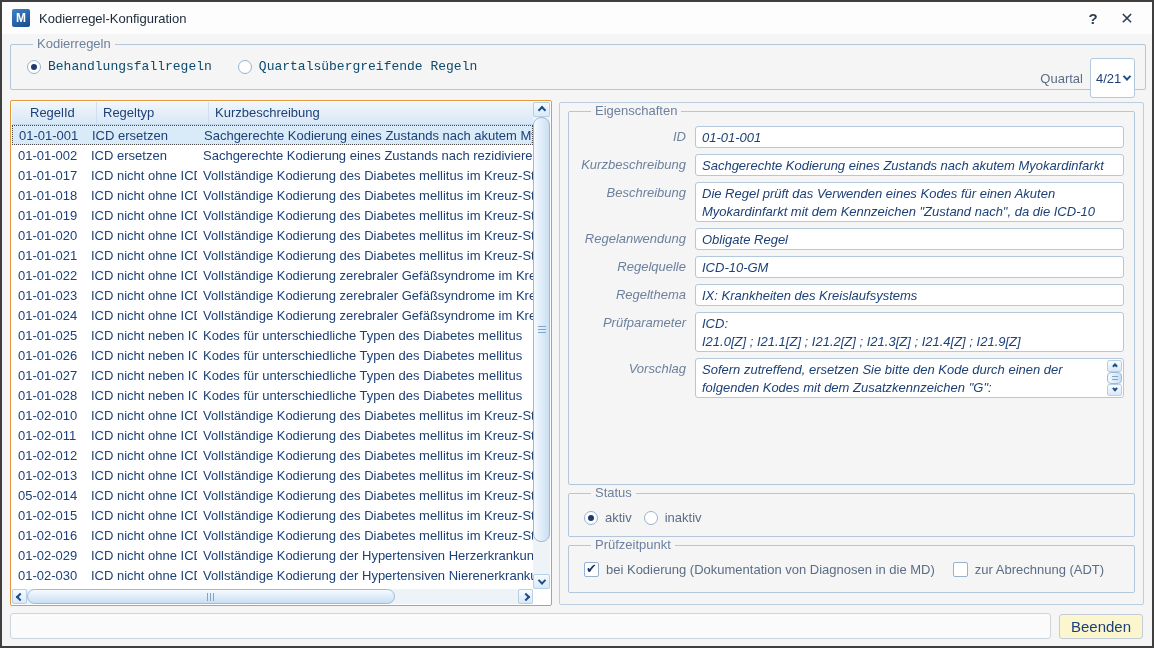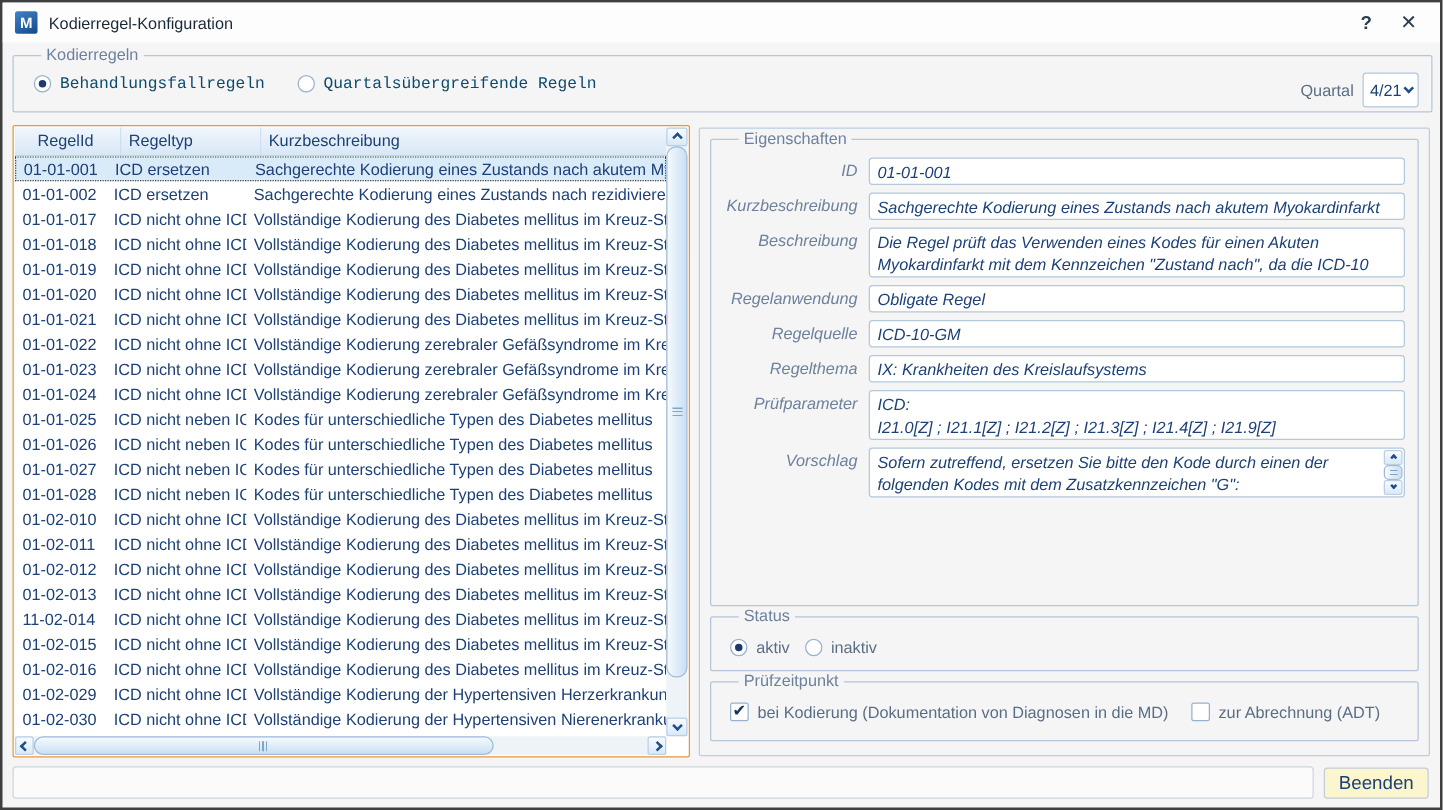--- a/index.html
+++ b/index.html
@@ -21,21 +21,21 @@
   
   .groupbox { position:absolute; border:1px solid #b3c6da; border-radius:2px; }
   .legend { position:absolute; top:-8px; left:22px; padding:0 4px; background:#f5f5f5; color:#6d819d; line-height:14px; }
   
   .filter { left:8px; top:42px; width:1136px; height:46px; }
   .radio-row { display:flex; gap:26px; padding:14px 0 0 16px; align-items:center; color:#0c4a6e;font-family:Liberation Mono, monospace; }
   .radio { display:flex; align-items:center; gap:7px; }
   .rb { width:14px; height:14px; border:1px solid #96b2cf; border-radius:50%; background:#fff; position:relative; flex:none; }
   .rb.checked::after { content:""; position:absolute; inset:3px; border-radius:50%; background:#1d3a6e; }
   .quartal { position:absolute; right:10px; top:13px; display:flex; align-items:center; gap:7px; color:#5b6d86; }
-  .combo { width:45px; height:28px; background:#fff; border:1px solid #b4c8dc; border-radius:3px;
+  .combo { width:45px; height:40px; background:#fff; border:1px solid #b4c8dc; border-radius:3px;
            display:flex; align-items:center; justify-content:space-between; padding:0 4px 0 5px; color:#1c4077; }
   
   .chev { width:6px; height:6px; border-right:2px solid #1d4e89; border-bottom:2px solid #1d4e89; display:inline-block; }
   .chev.down  { transform:rotate(45deg) translate(-1px,-1px); }
   .chev.up    { transform:rotate(-135deg); }
   .chev.left  { transform:rotate(135deg); }
   .chev.right { transform:rotate(-45deg); }
   .chev.small { width:4px; height:4px; }
   
   .table-panel { position:absolute; left:8px; top:98px; width:542px; height:506px;
@@ -220,21 +220,21 @@
         <div class="tcell c0">01-02-012</div>
         <div class="tcell c1">ICD nicht ohne ICD</div>
         <div class="tcell c2">Vollständige Kodierung des Diabetes mellitus im Kreuz-Stern-System</div>
       </div>
       <div class="trow">
         <div class="tcell c0">01-02-013</div>
         <div class="tcell c1">ICD nicht ohne ICD</div>
         <div class="tcell c2">Vollständige Kodierung des Diabetes mellitus im Kreuz-Stern-System</div>
       </div>
       <div class="trow">
-        <div class="tcell c0">11-02-014</div>
+        <div class="tcell c0">05-02-014</div>
         <div class="tcell c1">ICD nicht ohne ICD</div>
         <div class="tcell c2">Vollständige Kodierung des Diabetes mellitus im Kreuz-Stern-System</div>
       </div>
       <div class="trow">
         <div class="tcell c0">01-02-015</div>
         <div class="tcell c1">ICD nicht ohne ICD</div>
         <div class="tcell c2">Vollständige Kodierung des Diabetes mellitus im Kreuz-Stern-System</div>
       </div>
       <div class="trow">
         <div class="tcell c0">01-02-016</div>

